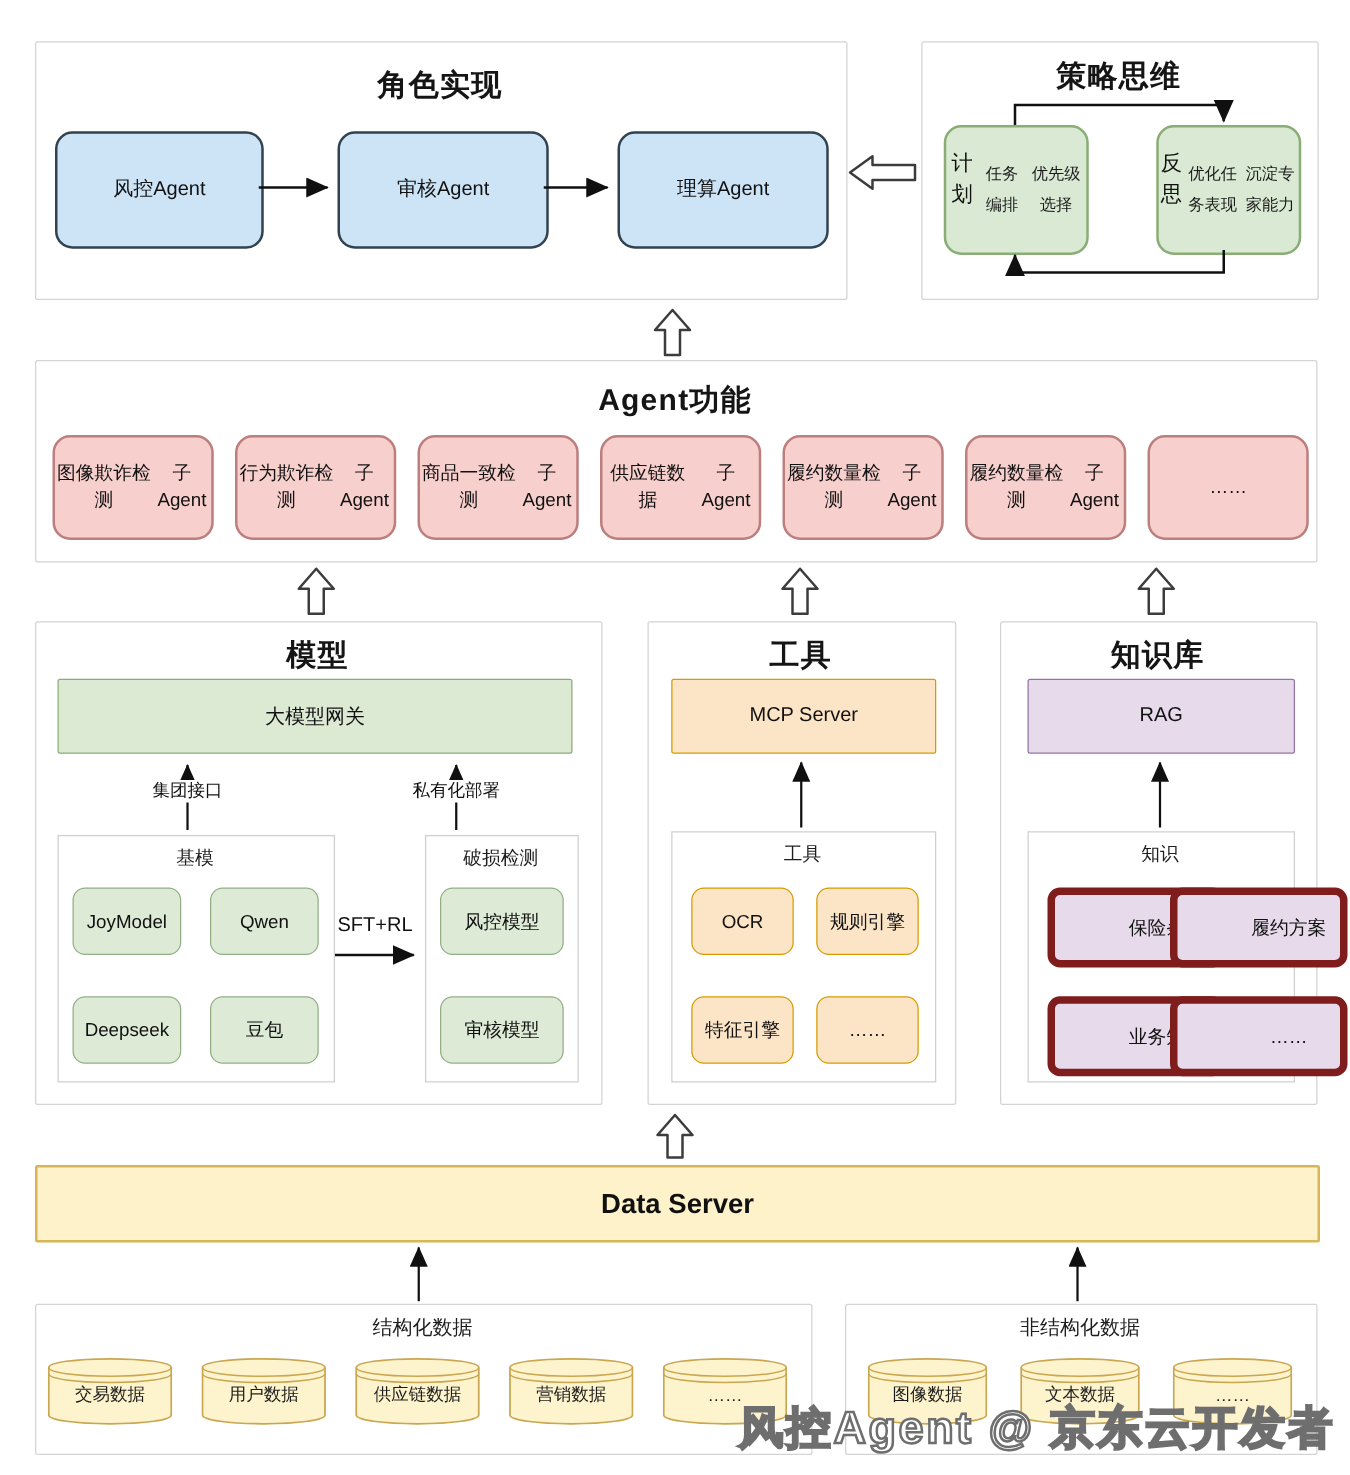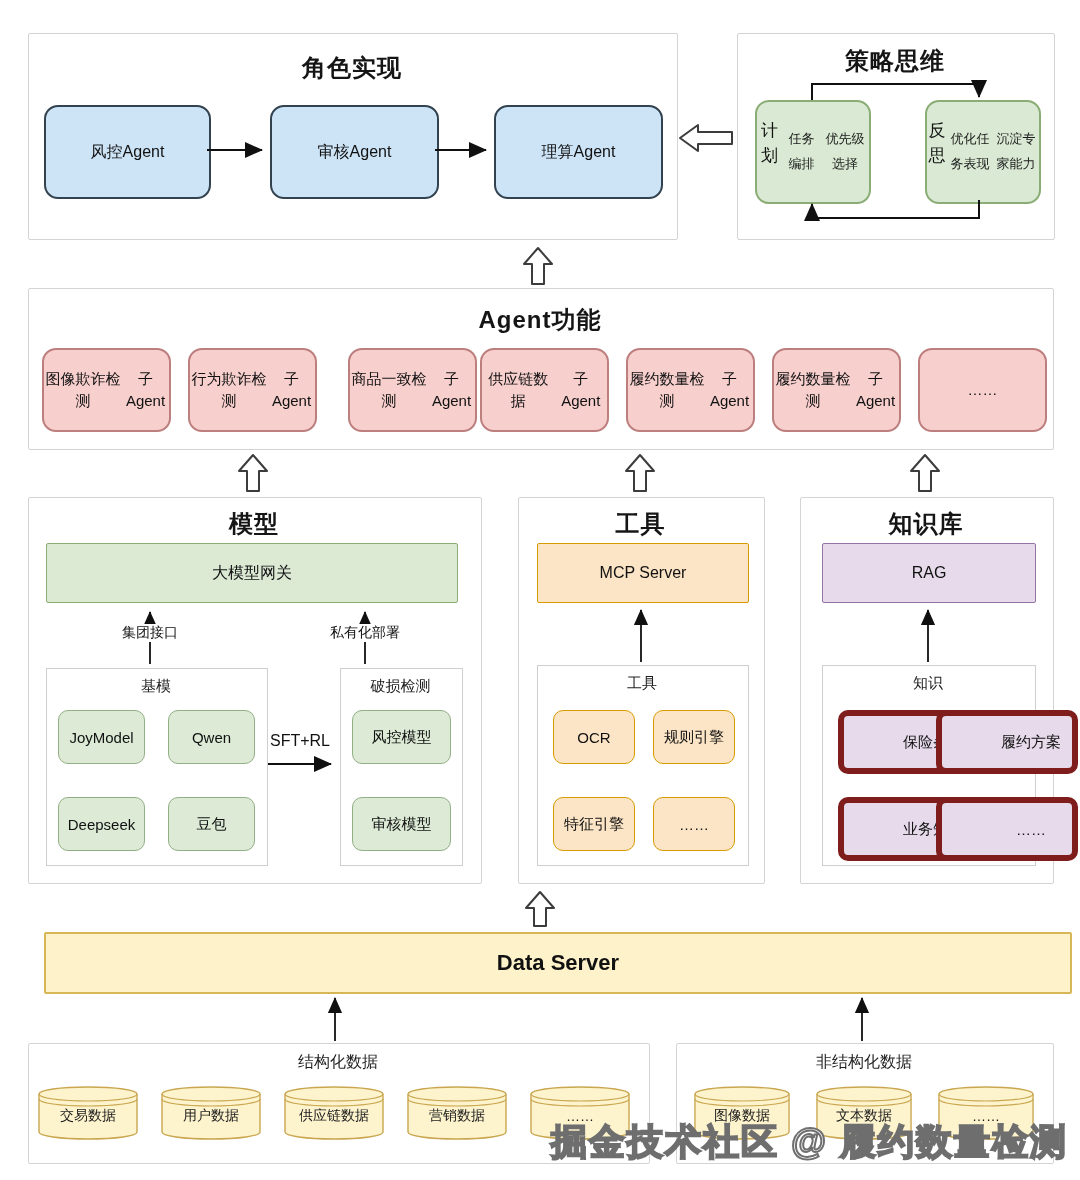--- a/index.html
+++ b/index.html
@@ -11,21 +11,21 @@
        text-align:center;z-index:3;line-height:1.45;}
   .blue{background:#cde4f7;border:2px solid #32424f;border-radius:14px;font-size:16px;}
   .sgreen{background:#d9e9d3;border:2px solid #8aad76;border-radius:14px;}
   .sgreen .btitle{font-size:17px;font-weight:500;margin-bottom:16px;}
   .sgreen .bline{font-size:13px;line-height:1.9;color:#1b1b1b;}
   .red{background:#f7cfcd;border:2px solid #bd7e7e;border-radius:14px;font-size:15px;}
   .bar{position:absolute;display:flex;align-items:center;justify-content:center;font-size:16px;z-index:3;border-radius:2px;}
   .greenbar{background:#dcead4;border:1px solid #8aad76;}
   .orangebar{background:#fce5c6;border:1px solid #d79b00;}
   .purplebar{background:#e6daeb;border:1px solid #9673a6;}
-  .yellowbar{background:#fdf2ca;border:2px solid #d6b656;font-weight:bold;font-size:22px;margin-left:16px;}
+  .yellowbar{background:#fdf2ca;border:2px solid #d6b656;font-weight:bold;font-size:22px;}
   .subbox{position:absolute;background:#fff;border:1px solid #cfcfcf;z-index:2;}
   .subtitle{position:absolute;text-align:center;font-size:15px;color:#1d1d1d;z-index:3;}
   .mini{position:absolute;display:flex;align-items:center;justify-content:center;text-align:center;
         font-size:15px;border-radius:10px;z-index:3;}
   .mini.green{background:#dcead6;border:1px solid #93af85;}
   .mini.orange{background:#fce5c6;border:1px solid #d79b00;}
   .mini.purple{background:#e6daeb;border:6px solid #7f1d1d;padding-left:48px;}
   .lbl{position:absolute;z-index:6;font-size:14px;color:#111;background:#fff;padding:0 4px;
        transform:translateX(-50%);white-space:nowrap;}
   .lbl.nobg{background:transparent;font-size:16px;}
@@ -82,21 +82,21 @@
 </div>
 
 <div class="box red" style="left:42px;top:348px;width:125px;height:80px">
   <span>图像欺诈检测</span>
   <span>子Agent</span>
 </div>
 <div class="box red" style="left:188px;top:348px;width:125px;height:80px">
   <span>行为欺诈检测</span>
   <span>子Agent</span>
 </div>
-<div class="box red" style="left:348px;top:348px;width:125px;height:80px">
+<div class="box red" style="left:334px;top:348px;width:125px;height:80px">
   <span>商品一致检测</span>
   <span>子Agent</span>
 </div>
 <div class="box red" style="left:480px;top:348px;width:125px;height:80px">
   <span>供应链数据</span>
   <span>子Agent</span>
 </div>
 <div class="box red" style="left:626px;top:348px;width:125px;height:80px">
   <span>履约数量检测</span>
   <span>子Agent</span>
@@ -234,13 +234,13 @@
   <polygon points="253,455 267,471 259,471 259,491 247,491 247,471 239,471" fill="#ffffff" stroke="#3c3c3c" stroke-width="2" stroke-linejoin="round"></polygon>
   <polygon points="640,455 654,471 646,471 646,491 634,491 634,471 626,471" fill="#ffffff" stroke="#3c3c3c" stroke-width="2" stroke-linejoin="round"></polygon>
   <polygon points="925,455 939,471 931,471 931,491 919,491 919,471 911,471" fill="#ffffff" stroke="#3c3c3c" stroke-width="2" stroke-linejoin="round"></polygon>
   <polygon points="540,892 554,908 546,908 546,926 534,926 534,908 526,908" fill="#ffffff" stroke="#3c3c3c" stroke-width="2" stroke-linejoin="round"></polygon>
 </svg>
 
 <div class="lbl" style="left:150px;top:624px">集团接口</div>
 <div class="lbl" style="left:365px;top:624px">私有化部署</div>
 <div class="lbl nobg" style="left:300px;top:732px">SFT+RL</div>
 
-<div id="watermark">掘金技术社区 @ 履约数量检测</div>
+<div id="watermark">风控Agent @ 京东云开发者</div>
 
 </body></html>

